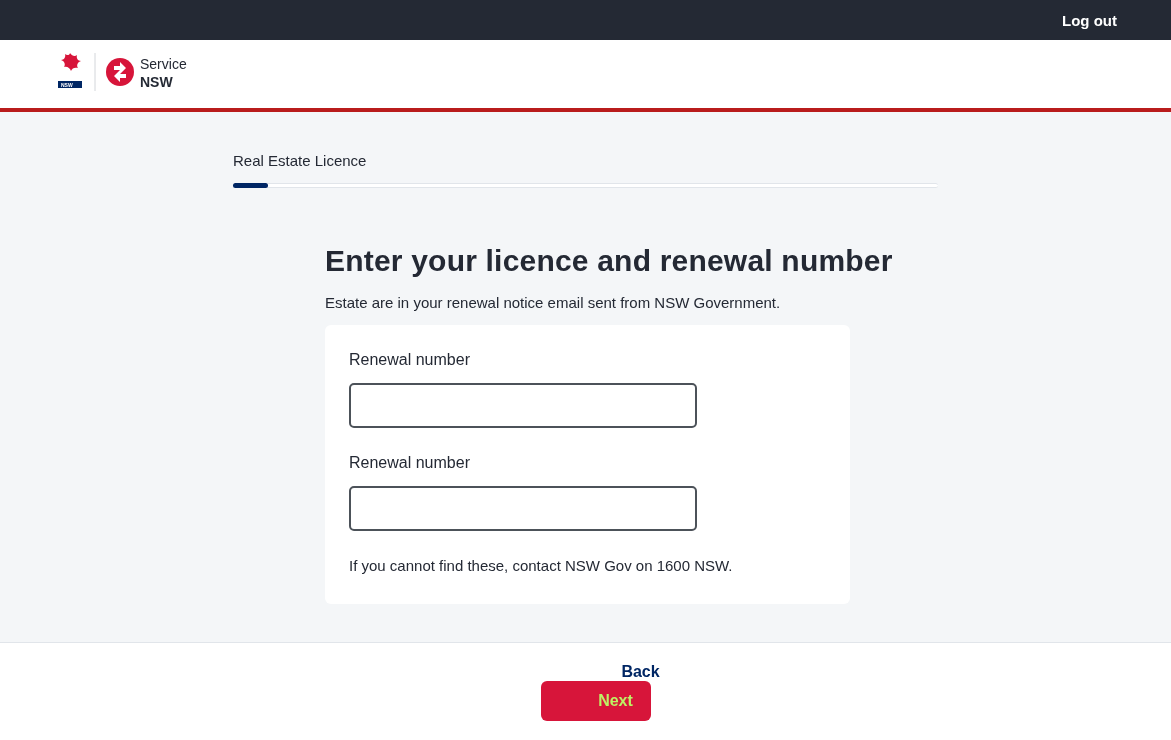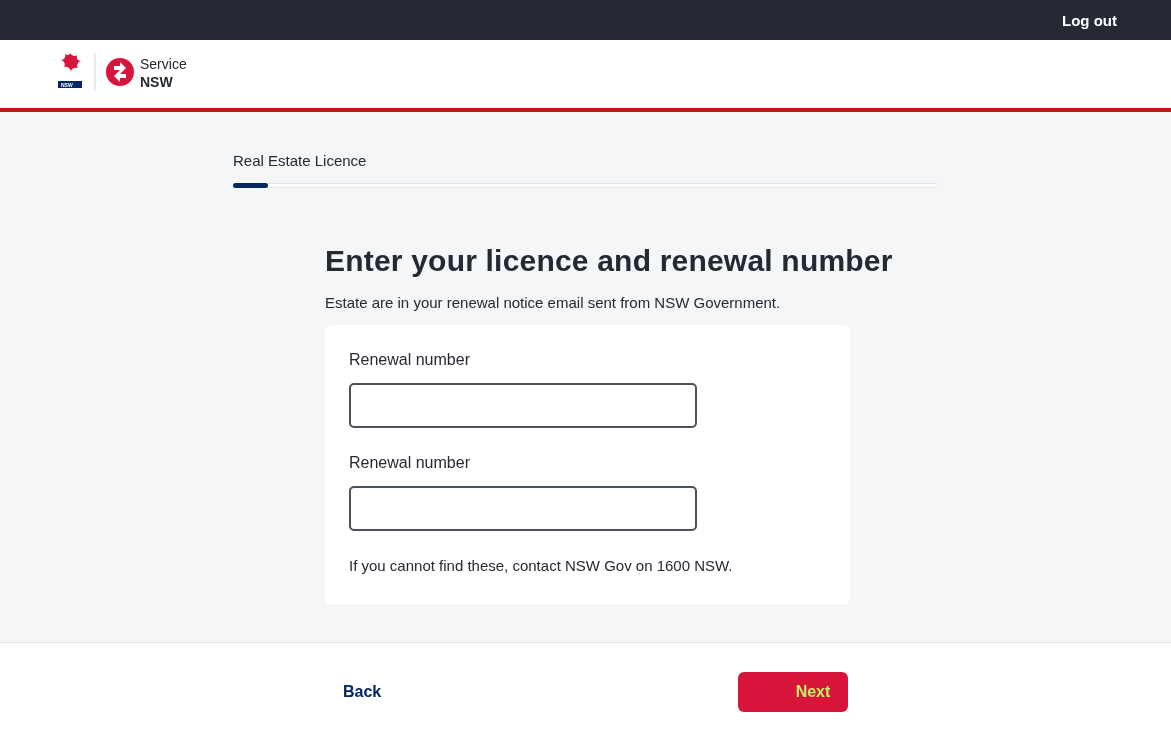--- a/index.html
+++ b/index.html
@@ -115,20 +115,21 @@
       display:flex;
       align-items:center;
     }
     .footer-inner {
       width:705px;
       margin:0 auto;
       display:flex;
       justify-content:space-between;
       align-items:center;
       padding:0 0 0 110px;
+      flex-direction:column;
     }
     .back-btn {
       color:#002664;
       font-weight:700;
       font-size:16px;
       background:none;
       border:none;
       cursor:pointer;
     }
     .next-btn {

